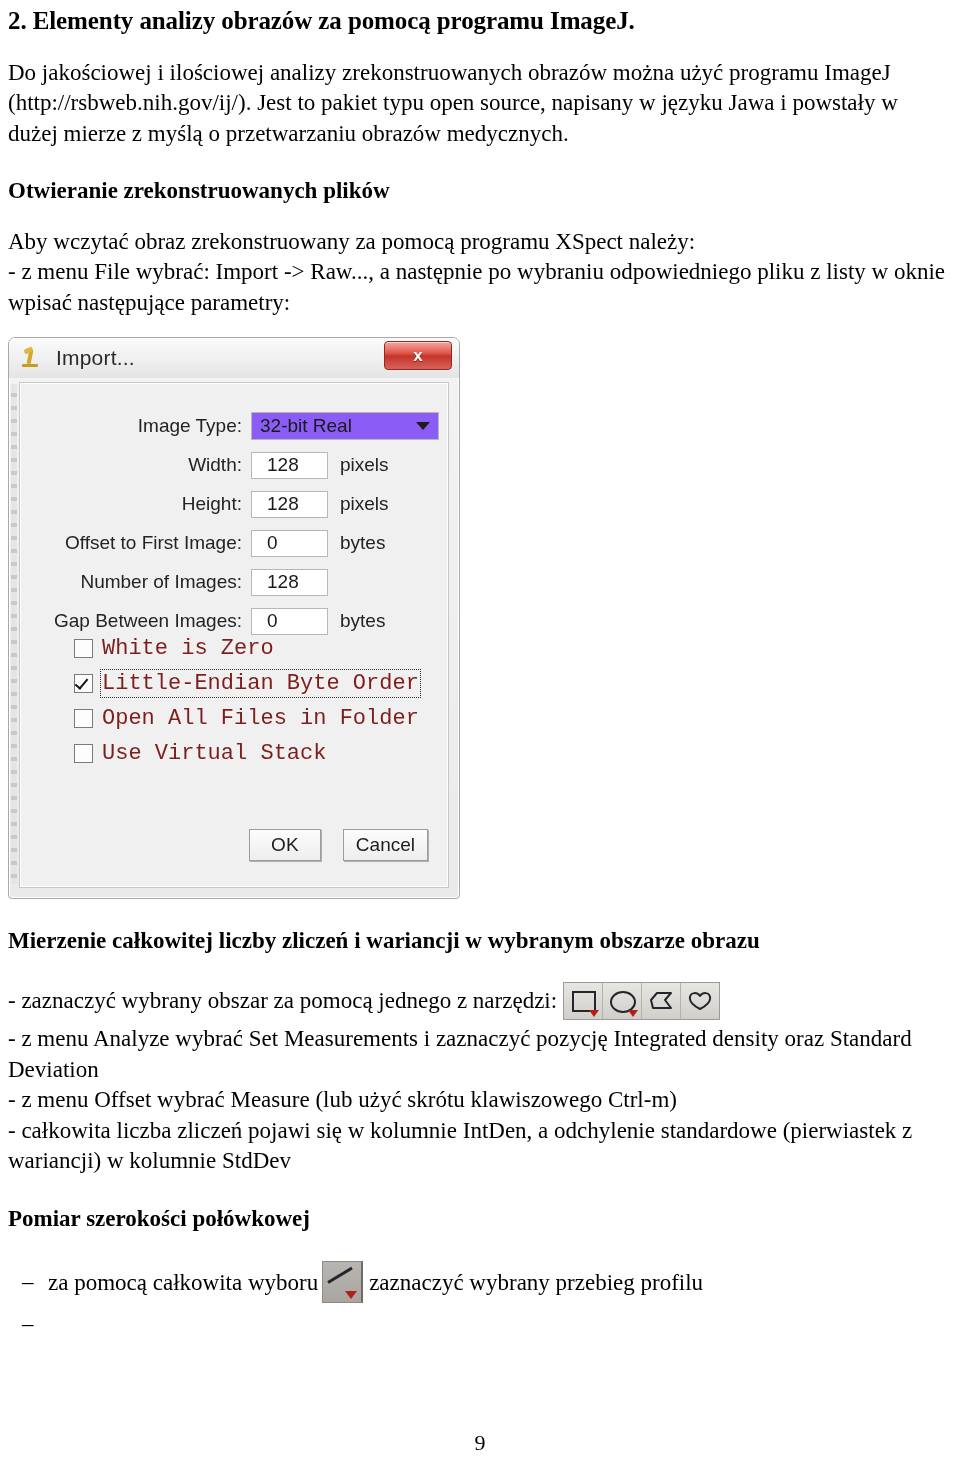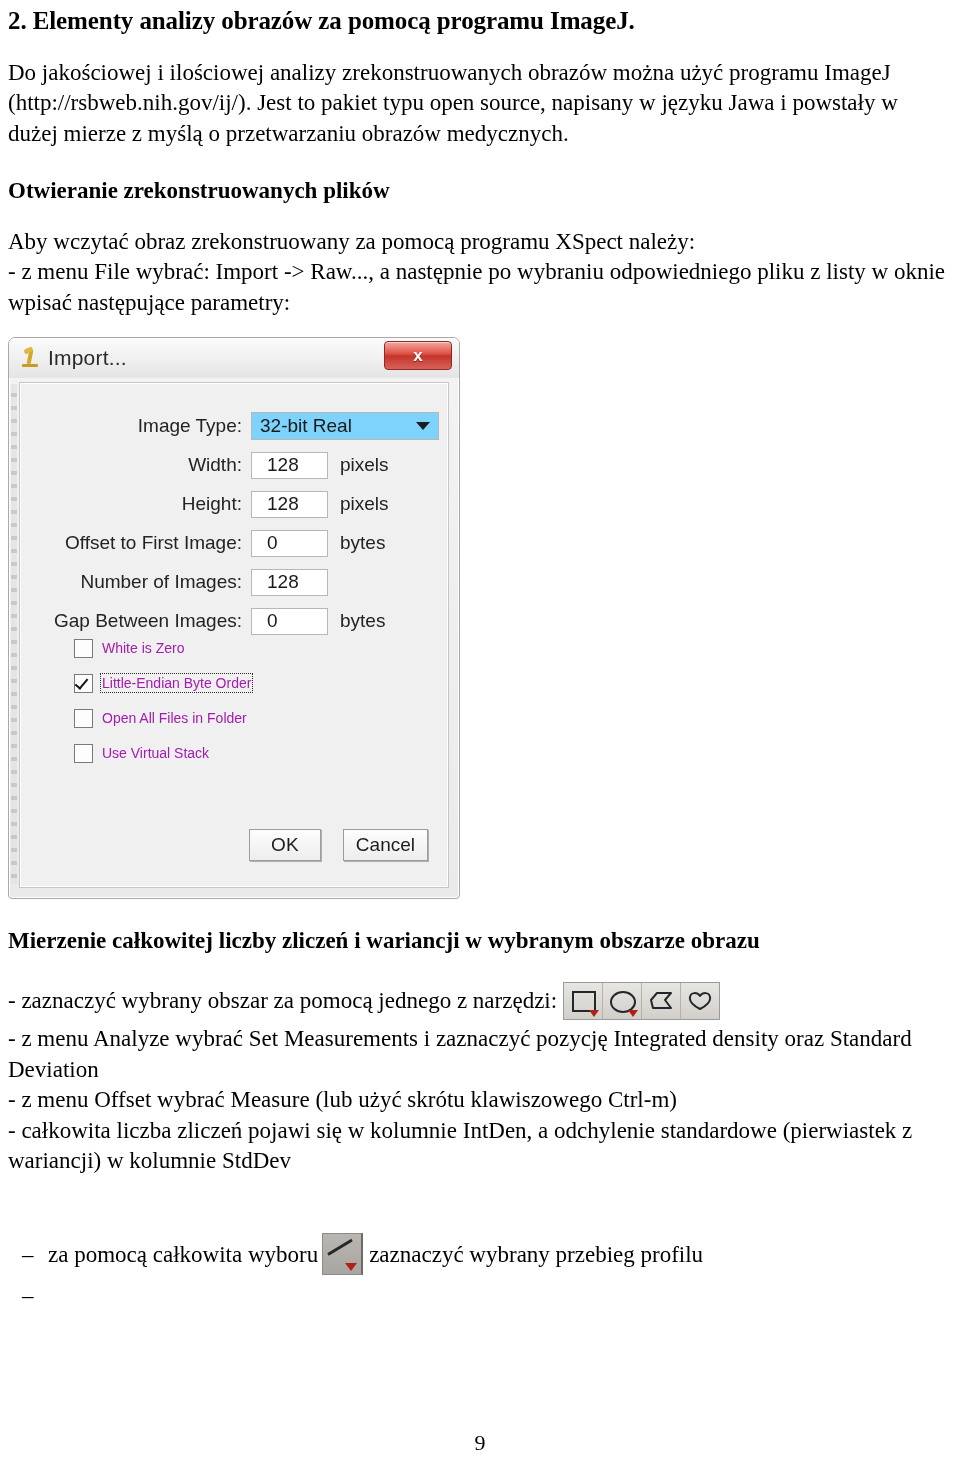--- a/index.html
+++ b/index.html
@@ -106,20 +106,21 @@
     width: 9px; height: 5px;
     background: #e0b63d;
     border-radius: 2px;
     transform: rotate(-24deg);
   }
   .ij-title-text {
     font-family: "Liberation Sans", "DejaVu Sans", sans-serif;
     font-size: 21px;
     color: #2a2a2a;
     letter-spacing: 0.2px;
+    margin-left: 8px;
   }
   .ij-close {
     position: absolute;
     right: 7px;
     top: 3px;
     width: 66px;
     height: 27px;
     background: linear-gradient(to bottom, #f2a8a0 0%, #e0554a 42%, #c5342a 52%, #d7625a 100%);
     border: 1px solid #8e2a22;
     border-radius: 4px;
@@ -178,21 +179,21 @@
     color: #232323;
     text-align: right;
     width: 231px;
     padding-right: 9px;
     box-sizing: border-box;
     white-space: nowrap;
   }
   .ctrl-combo {
     width: 188px;
     height: 28px;
-    background: #7dd3fc;
+    background: #8b5cf6;
     border: 1px solid #b7b7b7;
     display: flex;
     align-items: center;
     padding: 0 6px 0 8px;
     box-sizing: border-box;
     justify-content: space-between;
   }
   .ctrl-combo .combo-val {
     font-family: "Liberation Sans", "DejaVu Sans", sans-serif;
     font-size: 19px;
@@ -249,23 +250,23 @@
     position: absolute;
     left: 3px;
     top: 1px;
     width: 5px;
     height: 11px;
     border-right: 2.5px solid #141414;
     border-bottom: 2.5px solid #141414;
     transform: rotate(40deg);
   }
   .clabel {
-    font-family: Liberation Sans, sans-serif;
-    font-size: 14px;
-    color: #a21caf;
+    font-family: Liberation Mono, monospace;
+    font-size: 22px;
+    color: #7f1d1d;
     white-space: nowrap;
   }
   .clabel.focused {
     outline: 1px dotted #2b2b2b;
     outline-offset: 1px;
   }
 
   .btn-row {
     position: absolute;
     right: 20px;
@@ -528,20 +529,21 @@
             </svg>
           </span>
         </span>
     </p>
     <p class="body-text">- z menu Analyze wybrać Set Measurements i zaznaczyć pozycję Integrated density oraz Standard Deviation</p>
     <p class="body-text">- z menu Offset wybrać Measure (lub użyć skrótu klawiszowego Ctrl-m)</p>
     <p class="body-text">- całkowita liczba zliczeń pojawi się w kolumnie IntDen, a odchylenie standardowe (pierwiastek z wariancji) w kolumnie StdDev</p>
 
     <div class="spacer-28"></div>
 
+    <h2 class="sec-heading">Pomiar szerokości połówkowej</h2>
 
     <div class="spacer-28"></div>
 
     <ul class="dash-list">
       <li>
         <span class="dash">–</span>
         <span><span>za pomocą całkowita wyboru</span><span class="line-tool"><span class="diag"></span><span class="tri"></span></span><span>zaznaczyć wybrany przebieg profilu</span></span>
       </li>
       <li>
         <span class="dash">–</span>

